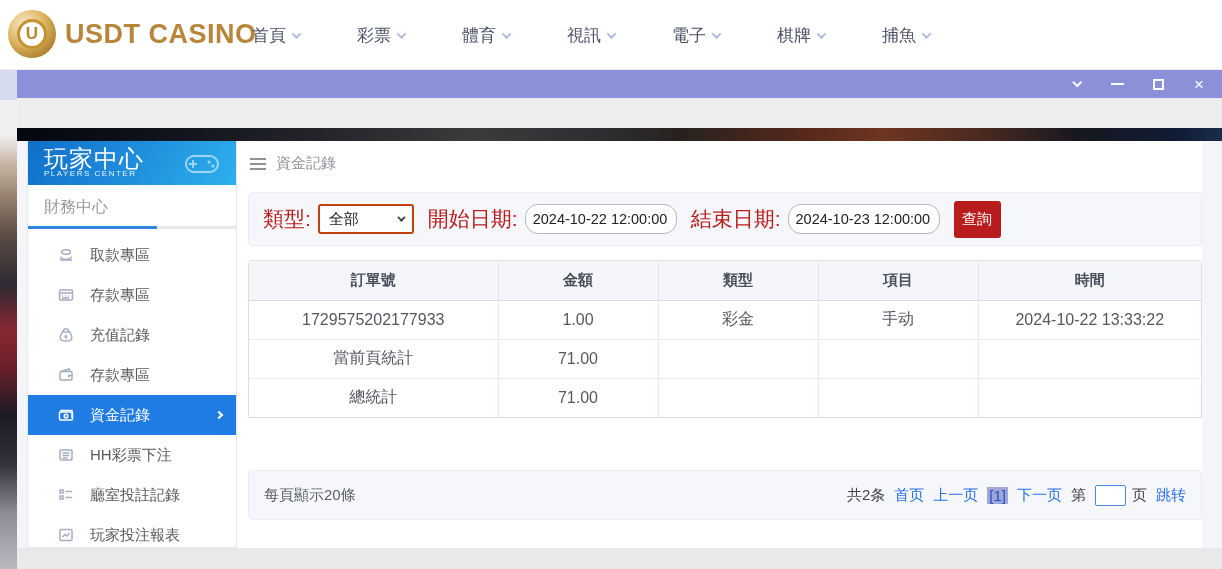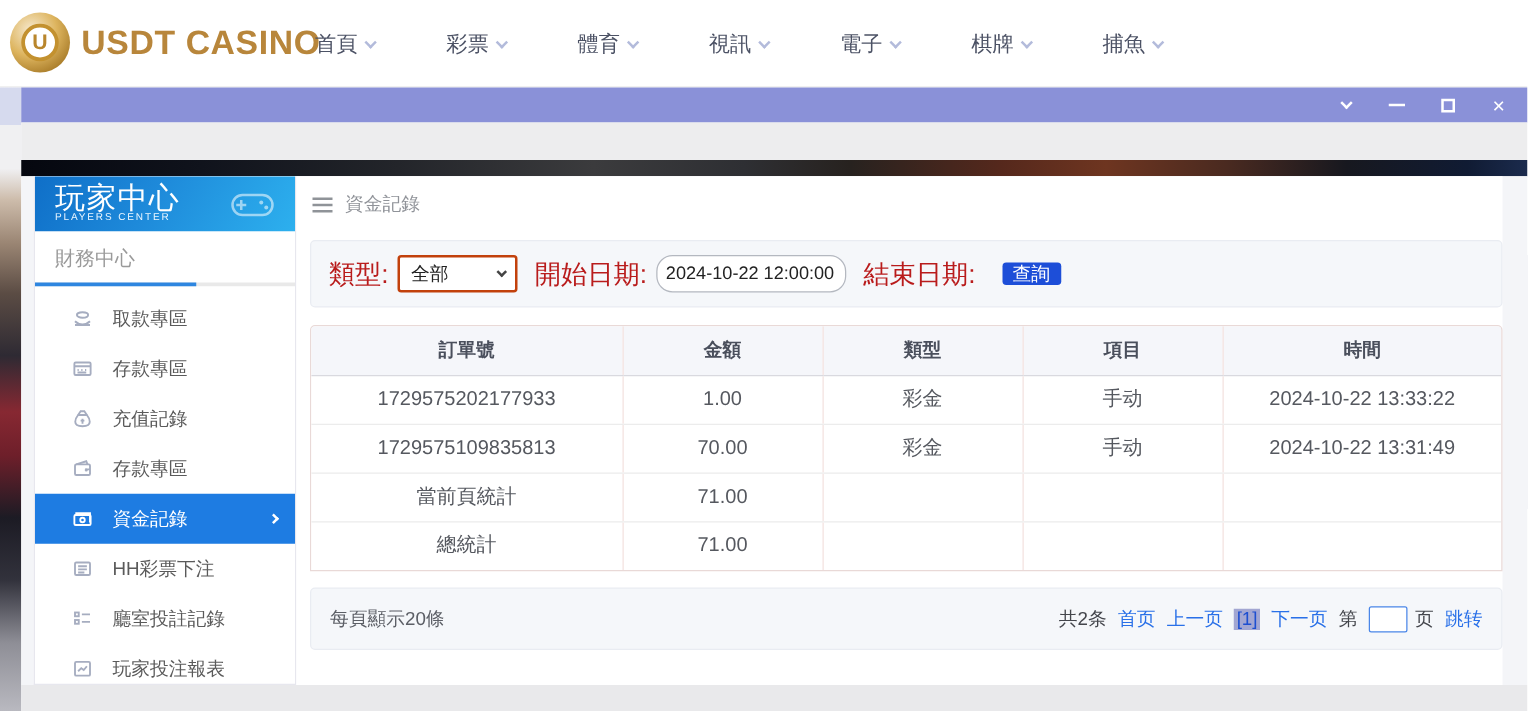--- a/index.html
+++ b/index.html
@@ -84,21 +84,21 @@
     background:#f5f7fa; border:1px solid #e9ecf2; border-radius:4px;
     display:flex; align-items:center; padding-left:14px; }
   .flabel { font-size:21px; color:#b91c1c; margin-right:7px; }
   .sep { margin-left:14px; }
   .select { display:flex; align-items:center; justify-content:space-between; width:96px; height:30px;
     background:#fff; border:2px solid #c2410c; border-radius:3px; padding:0 9px; cursor:pointer; }
   .select span { font-size:15px; color:#222; }
   .chev-dark { border-color:#444; width:6px; height:6px; transform:rotate(45deg) translateY(-2px); }
   .finput { width:152px; height:30px; border:1px solid #b4b8c0; border-radius:13px;
     font-size:14.5px; color:#222; padding:0 7px; font-family:inherit; background:#fff; }
-  .query-btn { margin-left:14px; width:47px; height:18px; background:#1d4ed8; color:#fff;
+  .query-btn { margin-left:14px; width:47px; height:37px; background:#b91c1c; color:#fff;
     border:none; border-radius:3px; font-size:15px; cursor:pointer; font-family:inherit; }
 
   .table-wrap { position:absolute; left:11px; top:119px; width:954px;
     border:1px solid #e9d9d7; border-radius:4px 4px 0 0; overflow:hidden; }
   table.records { width:100%; border-collapse:collapse; table-layout:fixed; }
   table.records th { height:39px; background:#f5f6fa; font-size:15px; font-weight:700;
     color:#4a4f5c; border-bottom:1px solid #d9d9df; }
   table.records td { height:39px; text-align:center; font-size:16px; color:#55585f;
     background:#fff; border-bottom:1px solid #ececec; }
   table.records th + th, table.records td + td { border-left:1px solid #f3e2e0; }
@@ -275,20 +275,21 @@
 
         <div class="filter-bar">
           <span class="flabel">類型:</span>
           <div class="select">
             <span>全部</span>
             <i class="chev chev-dark"></i>
           </div>
           <span class="flabel sep">開始日期:</span>
           <input class="finput" value="2024-10-22 12:00:00" style="">
           <span class="flabel sep">結束日期:</span>
+          <input class="finput" value="2024-10-23 12:00:00" style="">
           <button class="query-btn">查詢</button>
         </div>
 
         <div class="table-wrap">
           <table class="records">
             <colgroup>
                 <col style="width:249px">
                 <col style="width:160px">
                 <col style="width:160px">
                 <col style="width:160px">
@@ -305,27 +306,20 @@
             </thead>
             <tbody>
               <tr>
                 <td>1729575202177933</td>
                 <td>1.00</td>
                 <td>彩金</td>
                 <td>手动</td>
                 <td>2024-10-22 13:33:22</td>
               </tr>
               <tr>
-                <td>1729575109835813</td>
-                <td>70.00</td>
-                <td>彩金</td>
-                <td>手动</td>
-                <td>2024-10-22 13:31:49</td>
-              </tr>
-              <tr>
                 <td>當前頁統計</td>
                 <td>71.00</td>
                 <td></td>
                 <td></td>
                 <td></td>
               </tr>
               <tr>
                 <td>總統計</td>
                 <td>71.00</td>
                 <td></td>

